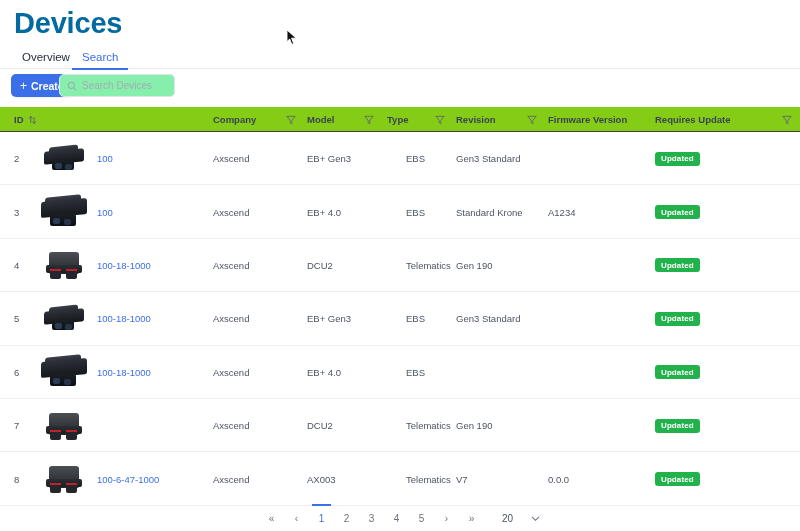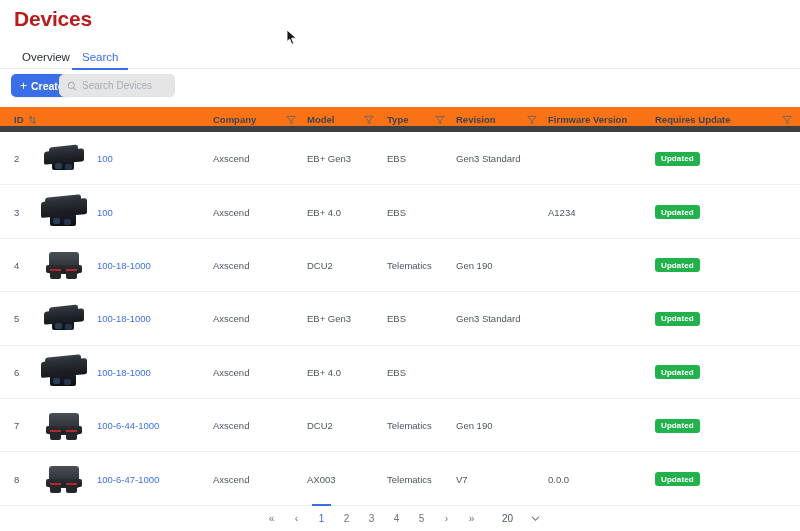--- a/index.html
+++ b/index.html
@@ -7,21 +7,21 @@
     width: 800px; height: 531px;
     background: #ffffff;
     font-family: "Liberation Sans", sans-serif;
     overflow: hidden;
   }
   .app { position: relative; width: 800px; height: 531px; background:#fff; }
 
   
   .page-title {
     position: absolute; left: 14px; top: 7px;
-    font-size: 21px; font-weight: 700; color: #b91c1c;
+    font-size: 29px; font-weight: 700; color: #0369a1;
     letter-spacing: -0.2px;
   }
 
   
   .tabs {
     position: absolute; left: 0; top: 44px; width: 800px; height: 25px;
     border-bottom: 1px solid #e8eaee;
   }
   .tab {
     position: absolute; top: 0; height: 25px;
@@ -49,36 +49,36 @@
     display: flex; align-items: center; gap: 4px;
     font-family: "Liberation Sans", sans-serif;
     box-shadow: 0 1px 1px rgba(0,0,0,0.06);
   }
   .plus-glyph { font-size: 12px; font-weight: 400; line-height: 1; }
   .search-wrap {
     position: absolute; left: 59px; top: 0;
     width: 116px; height: 23px;
     border: 1px solid #dfe3ea; border-radius: 5px;
     display: flex; align-items: center; gap: 5px; padding: 0 7px;
-    background: #e5e5e5;
+    background: #86efac;
   }
   .search-wrap svg { flex: none; display: block; }
   .search-input {
     border: none; outline: none; background: transparent;
     font-size: 10px; color: #374151; width: 100%;
     font-family: "Liberation Sans", sans-serif;
   }
   .search-input::placeholder { color: #a6acb8; }
 
   
   .table { position: absolute; left: 0; top: 107px; width: 800px; }
   .thead {
     position: relative; height: 25px;
-    border-bottom: 6px solid #404040;
-    background: #f97316;
+    border-bottom: 1px solid #404040;
+    background: #84cc16;
   }
   .th {
     position: absolute; top: 0; height: 25px;
     display: flex; align-items: center; gap: 4px;
     font-size: 9.5px; font-weight: 700; color: #3c4454;
     white-space: nowrap;
   }
   .th.sortable, .filter-btn { cursor: pointer; }
   .filter-btn {
     position: absolute; top: 0; height: 25px;
@@ -95,21 +95,21 @@
   .cell {
     position: absolute; top: 0; height: 53.4px;
     display: flex; align-items: center;
     font-size: 9.5px; color: #4b5563; white-space: nowrap;
   }
   .cell-id    { left: 14px; }
   .cell-thumb { left: 38px; width: 56px; justify-content: flex-start; }
   .cell-serial{ left: 97px; color: #3b6fe8; cursor: pointer; }
   .cell-company { left: 213px; }
   .cell-model   { left: 307px; }
-  .cell-type    { left: 387px; }
+  .cell-type    { left: 406px; }
   .cell-rev     { left: 456px; }
   .cell-fw      { left: 548px; }
   .cell-badge   { left: 655px; }
 
   .badge {
     display: inline-flex; align-items: center; justify-content: center;
     height: 14px; padding: 0 6px; border-radius: 3px;
     background: #22b24c; color: #fff;
     font-size: 8px; font-weight: 700; letter-spacing: 0.1px;
   }
@@ -299,20 +299,21 @@
               <div class="ebs-body"></div>
               <div class="ebs-lower"></div>
               <div class="ebs-port ebs-p1"></div>
               <div class="ebs-port ebs-p2"></div>
             </div>
           </div>
           <div class="cell cell-serial">100</div>
           <div class="cell cell-company">Axscend</div>
           <div class="cell cell-model">EB+ 4.0</div>
           <div class="cell cell-type">EBS</div>
+          <div class="cell cell-rev">Standard Krone</div>
           <div class="cell cell-fw">A1234</div>
           <div class="cell cell-badge">
             <span class="badge">Updated</span>
           </div>
         </div>
         <div class="row">
           <div class="cell cell-id">4</div>
           <div class="cell cell-thumb">
             <div class="thumb">
               <div class="ecu-body"></div>
@@ -379,21 +380,20 @@
           <div class="cell cell-thumb">
             <div class="thumb">
               <div class="ecu-body"></div>
               <div class="ecu-lip"></div>
               <div class="ecu-red ecu-r1"></div>
               <div class="ecu-red ecu-r2"></div>
               <div class="ecu-con ecu-c1"></div>
               <div class="ecu-con ecu-c2"></div>
             </div>
           </div>
-          <div class="cell cell-serial">100-6-44-1000</div>
           <div class="cell cell-company">Axscend</div>
           <div class="cell cell-model">DCU2</div>
           <div class="cell cell-type">Telematics</div>
           <div class="cell cell-rev">Gen 190</div>
           <div class="cell cell-fw"></div>
           <div class="cell cell-badge">
             <span class="badge">Updated</span>
           </div>
         </div>
         <div class="row">

